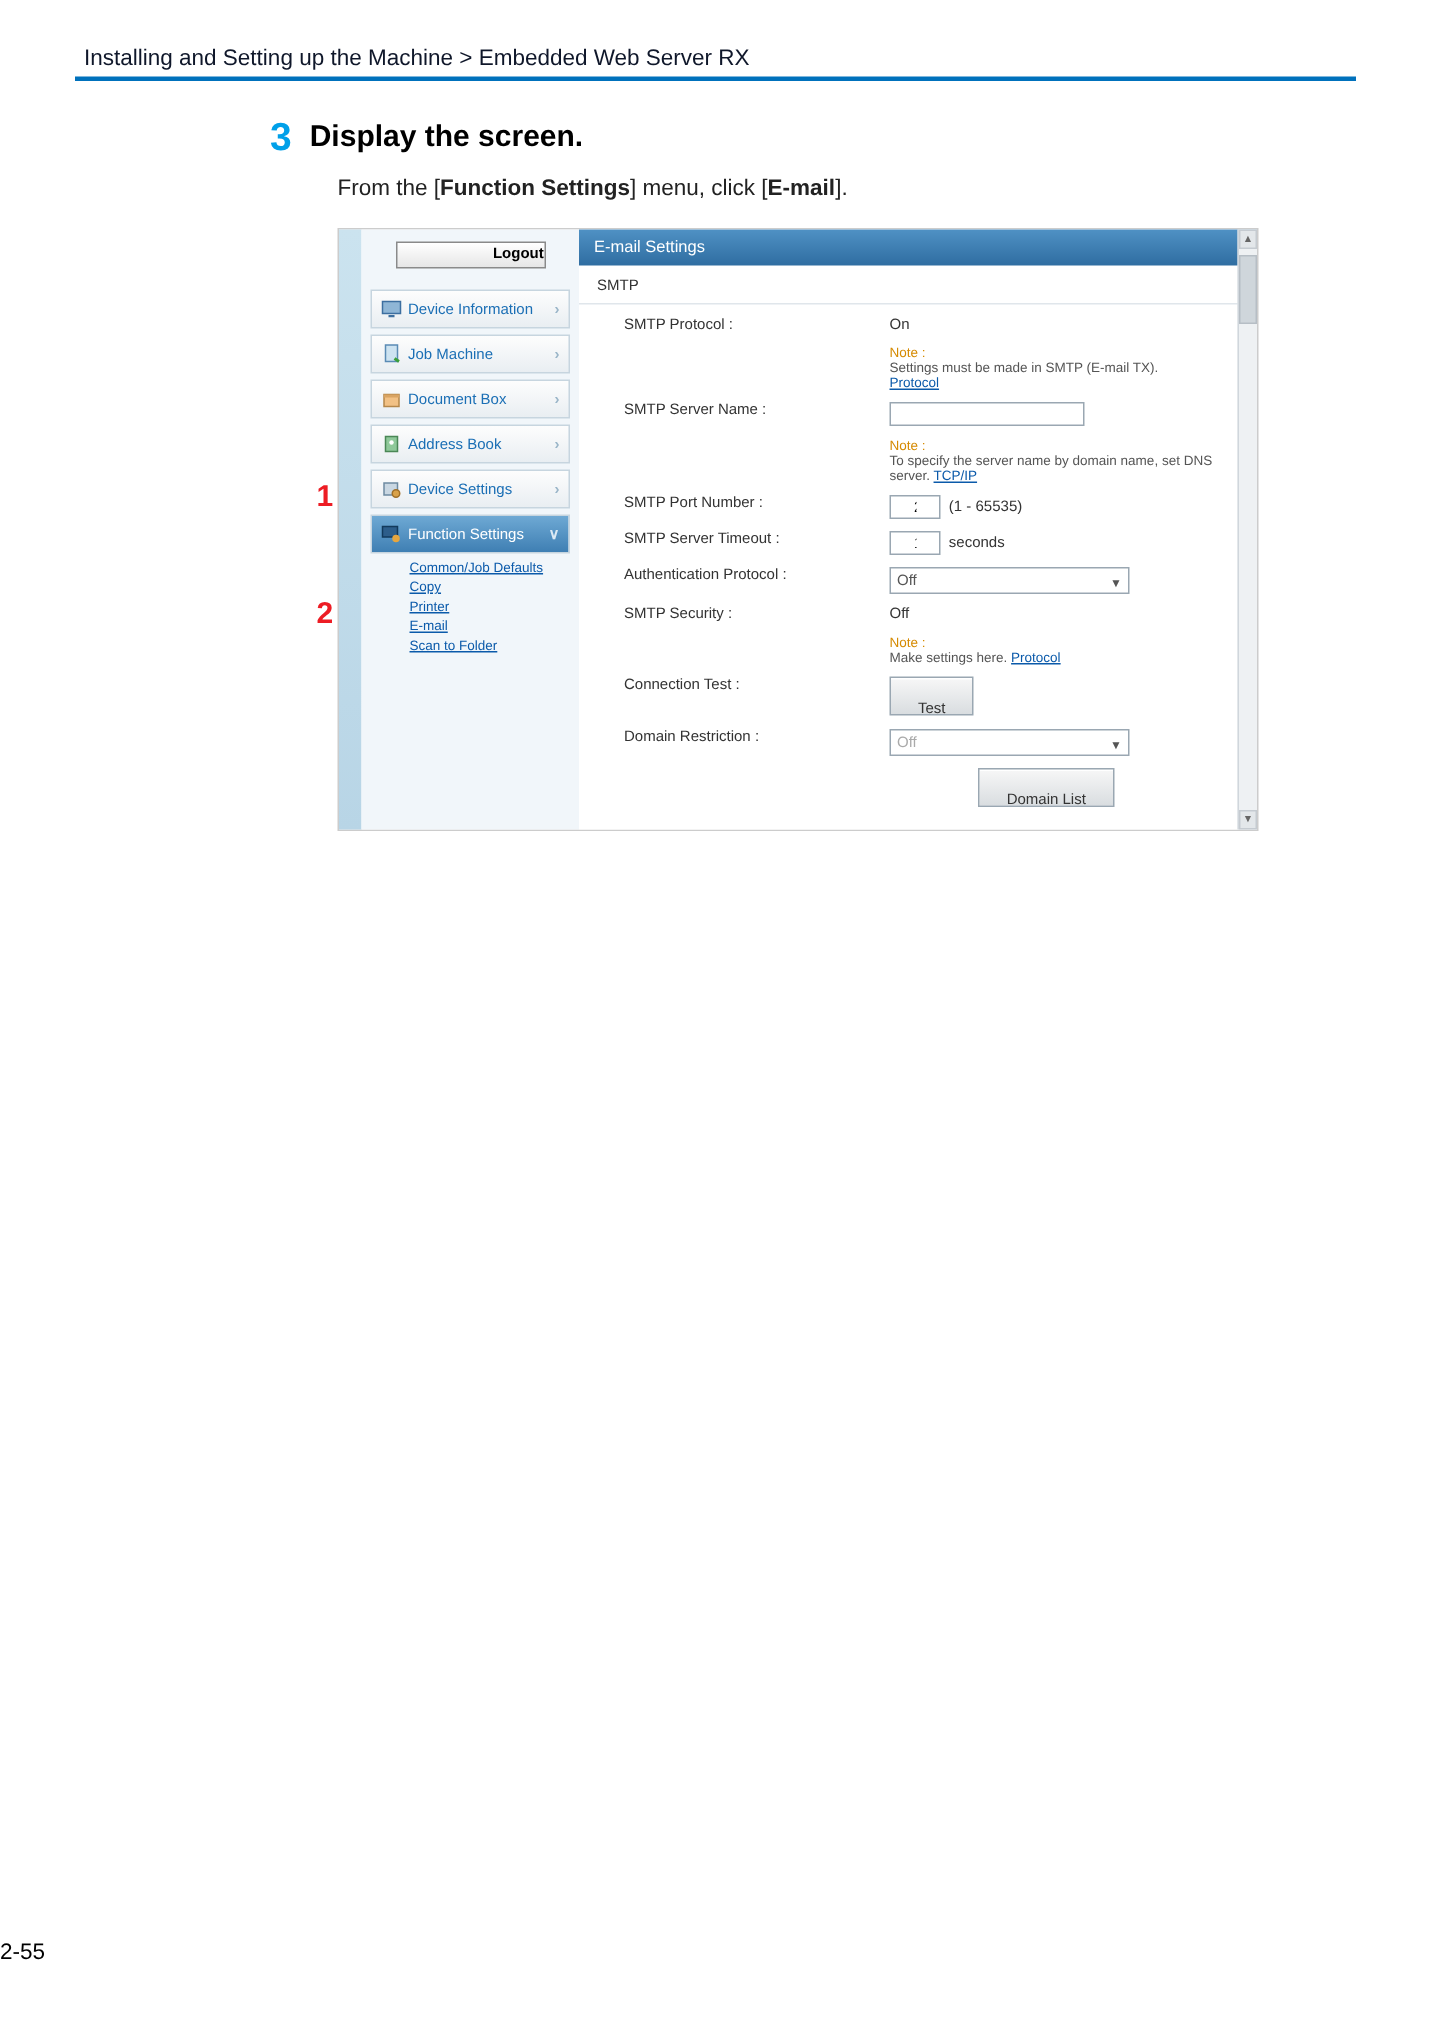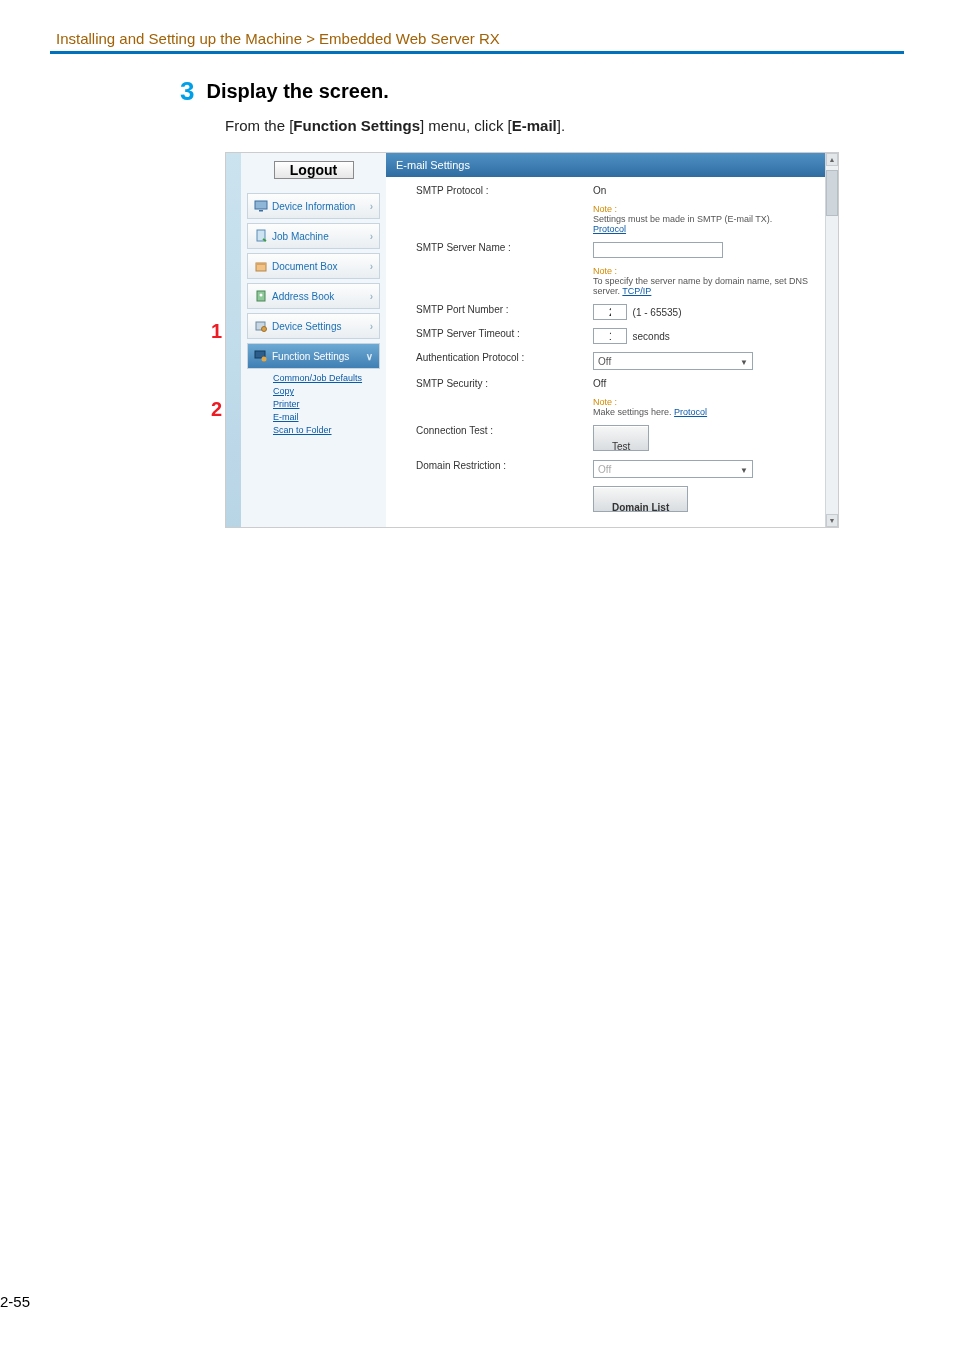--- a/index.html
+++ b/index.html
@@ -1,30 +1,30 @@
 <!DOCTYPE html>
 <html><head>
 <meta charset="utf-8">
 <style>
   * { box-sizing: border-box; margin: 0; padding: 0; }
   body { width: 954px; height: 1350px; font-family: Arial, sans-serif; background: #fff; color: #000; }
   .page { padding: 30px 50px 0 50px; }
-  .breadcrumb { font-size: 15px; color: #a16207; margin-bottom: 4px; padding-left: 6px; }
+  .breadcrumb { font-size: 15px; color: #0f172a; margin-bottom: 4px; padding-left: 6px; }
   .hr { height: 3px; background: #0071bc; margin-bottom: 24px; }
   .step-row { display: flex; align-items: flex-start; margin-left: 130px; margin-bottom: 10px; }
   .step-num { color: #00a0e9; font-weight: 900; font-size: 26px; font-family: Arial Black, Arial, sans-serif; margin-right: 12px; line-height: 1; }
   .step-title { font-weight: 900; font-size: 20px; font-family: Arial Black, Arial, sans-serif; padding-top: 2px; }
   .body-text { margin-left: 175px; font-size: 15px; line-height: 1.6; color: #222; margin-bottom: 8px; }
   .body-text b { font-weight: bold; }
 
   .screenshot-wrap { margin-left: 175px; margin-top: 14px; position: relative; width: 614px; }
   .shot { width: 614px; border: 1px solid #ccc; display: flex; position: relative; font-size: 9px; }
   .shot-left { width: 15px; background: linear-gradient(#cbe3ef,#b8d5e6); }
   .shot-sidebar { width: 145px; background: #f1f6fa; padding: 8px 6px 6px 6px; }
-  .logout-btn { display:block; margin: 0 auto 14px auto; width: 80px; height: 18px; background: linear-gradient(#fff,#e6e6e6); border:1px solid #8a8a8a; font-size:14px; text-align:center; line-height:16px; font-weight:bold; }
+  .logout-btn { display:block; margin: 0 auto 14px auto; width: 100px; height: 18px; background: linear-gradient(#fff,#e6e6e6); border:1px solid #8a8a8a; font-size:10px; text-align:right; line-height:16px; font-weight:bold; }
   .nav-item { display:flex; align-items:center; justify-content:space-between; height:26px; padding: 0 6px; background: linear-gradient(#fdfdfd,#e9eef2); border:1px solid #c7d5df; margin-bottom:4px; color:#1b6fb5; font-size:10px; }
   .nav-item .nv-left { display:flex; align-items:center; gap:4px; }
   .nav-item.selected { background: linear-gradient(#6ea9d4,#3f7fb3); color:#fff; }
   .sub-link { color:#0b5aaa; text-decoration: underline; font-size:9px; display:block; margin:3px 0 3px 26px; }
   .chev { color:#9bb6c9; font-weight:bold; }
   .nav-icon { width:14px; height:14px; display:inline-block; position:relative; }
   .mini-svg { width:14px; height:14px; }
 
   .shot-main { flex:1; background:#fff; }
   .panel-head { background: linear-gradient(#4f91c4,#2f6da1); color:#fff; padding:6px 10px; font-size:11px; }
@@ -144,20 +144,21 @@
         </div>
         <a class="sub-link">Common/Job Defaults</a>
         <a class="sub-link">Copy</a>
         <a class="sub-link">Printer</a>
         <a class="sub-link">E-mail</a>
         <a class="sub-link">Scan to Folder</a>
       </div>
 
       <div class="shot-main">
         <div class="panel-head">E-mail Settings</div>
+        <div class="section-head">SMTP</div>
         <div class="form-area">
           <div class="frow">
             <div class="flabel">SMTP Protocol :</div>
             <div class="fval">On</div>
           </div>
           <div class="frow">
             <div class="flabel"></div>
             <div class="fval">
               <div class="note">Note :</div>
               <div class="note-detail"><span>Settings must be made in SMTP (E-mail TX).</span><br><a>Protocol</a></div>
@@ -206,21 +207,21 @@
           </div>
           <div class="frow">
             <div class="flabel">Domain Restriction :</div>
             <div class="fval"><span class="selectin disabled">
                   <span>Off</span>
                   <span class="tri">▼</span>
                 </span></div>
           </div>
           <div class="frow">
             <div class="flabel"></div>
-            <div class="fval" style="text-align:left; padding-right:20px;font-weight:bold;"><span class="btn3d">Domain List</span></div>
+            <div class="fval" style="text-align:center; padding-right:20px;"><span class="btn3d">Domain List</span></div>
           </div>
         </div>
       </div>
 
       <div class="right-scroll">
         <div class="up">▲</div>
         <div class="track">
             <div class="thumb"></div>
           </div>
         <div class="dn">▼</div>

